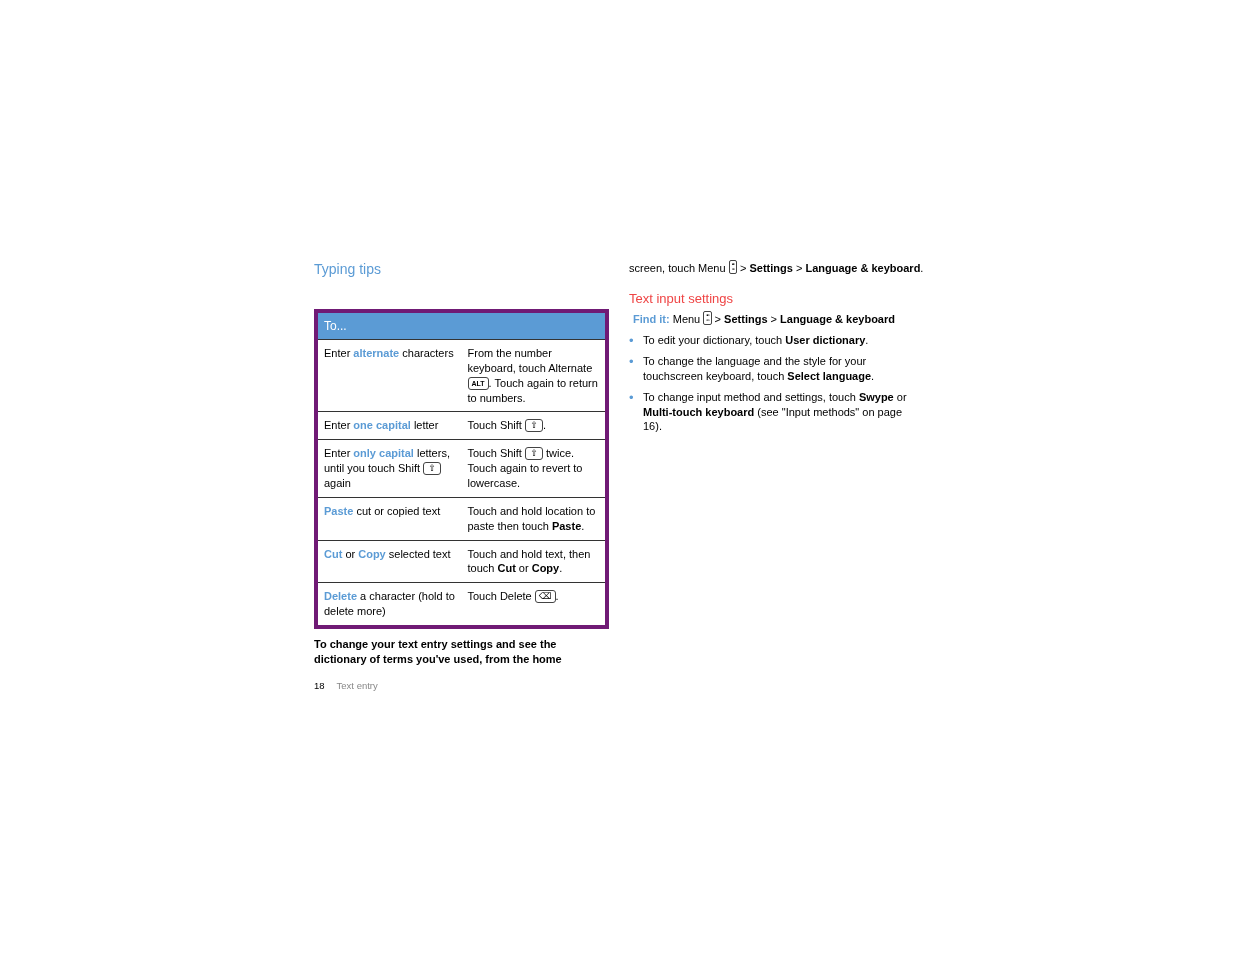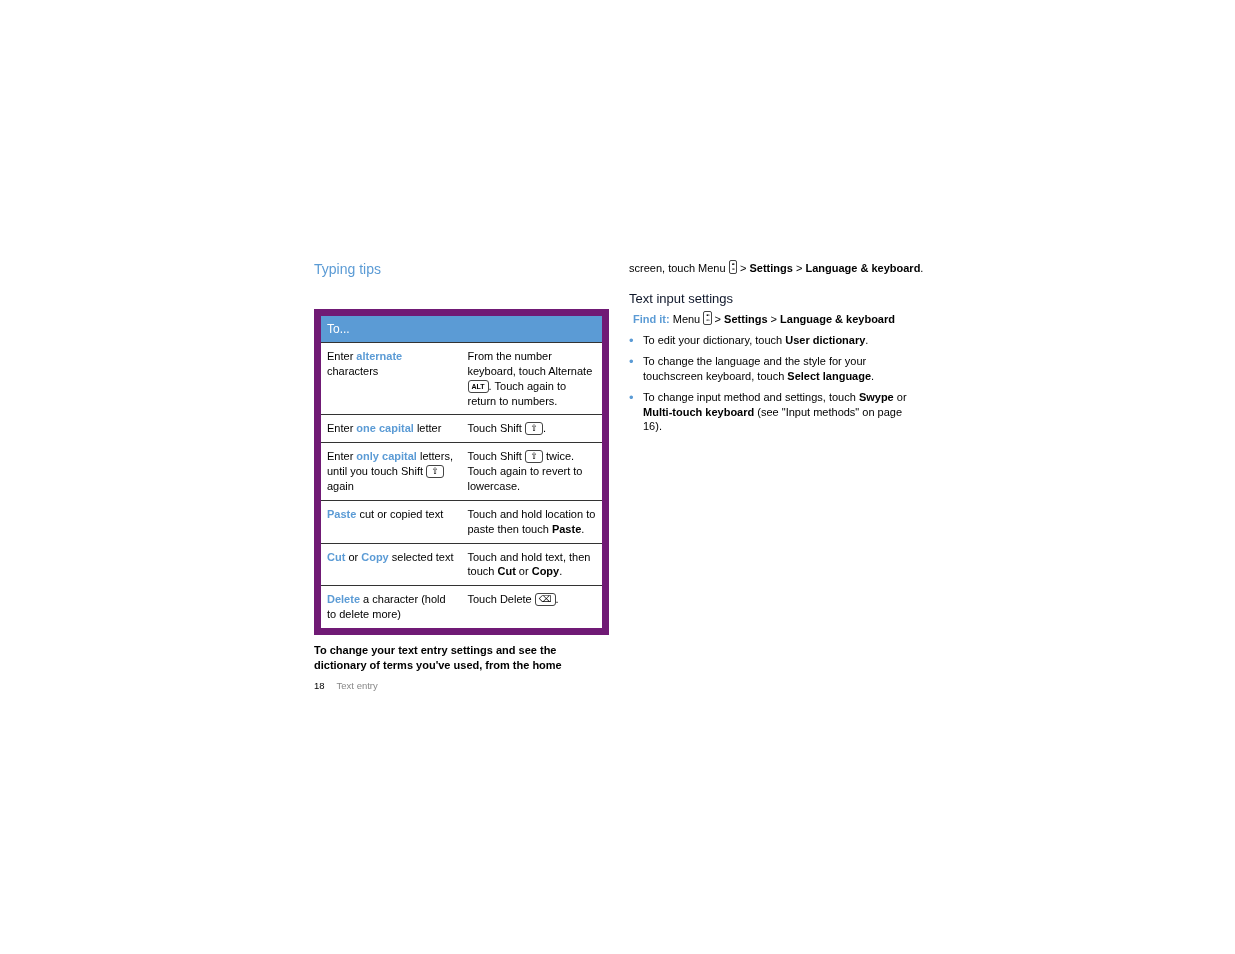--- a/index.html
+++ b/index.html
@@ -25,27 +25,27 @@
     font-size: 11px;
     line-height: 1.35;
   }
   .h-blue {
     color: #5b9bd5;
     font-size: 14px;
     font-weight: normal;
     margin: 0 0 30px 0;
   }
   .h-blue-small {
-    color: #0f172a;
+    color: #ef4444;
     font-size: 13px;
     margin: 0 0 4px 0;
     font-weight: normal;
   }
   table.tips {
-    border: 7px solid #701a75;
+    border: 4px solid #701a75;
     border-collapse: collapse;
     width: 100%;
     font-size: 11px;
   }
   table.tips th {
     background: #5b9bd5;
     color: #fff;
     text-align: left;
     font-weight: normal;
     padding: 5px 6px;

